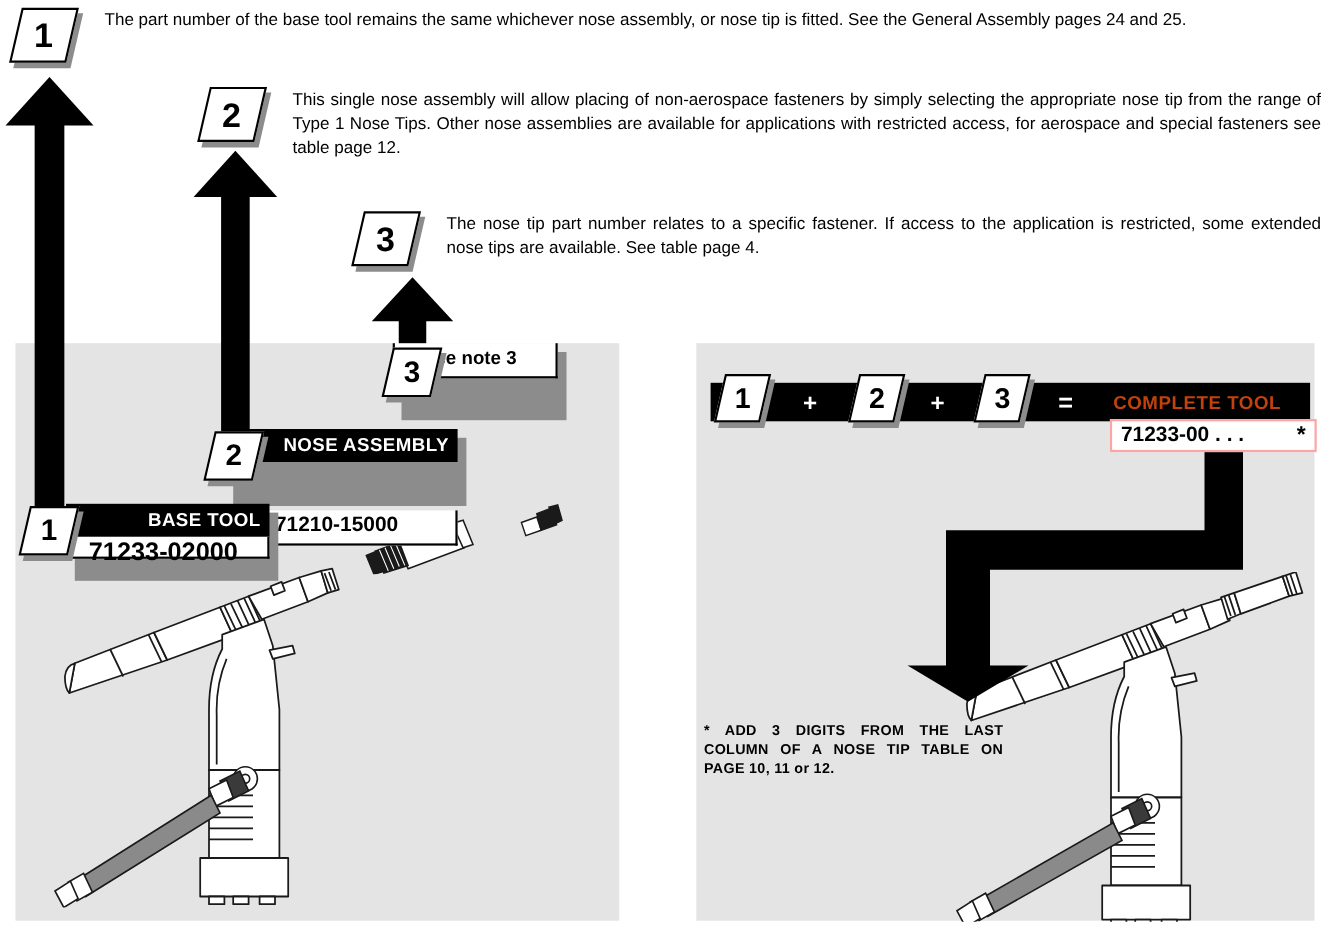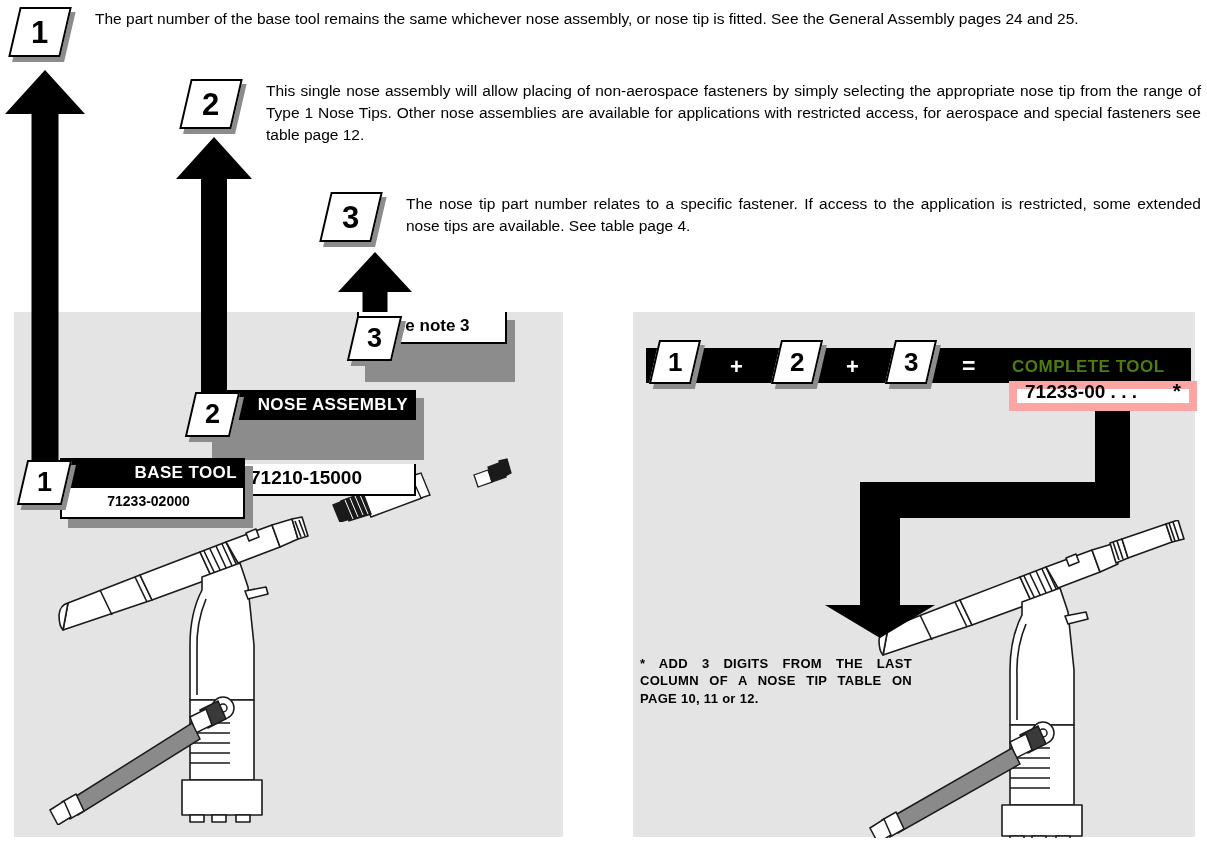--- a/index.html
+++ b/index.html
@@ -36,24 +36,24 @@
   .callout{position:absolute;z-index:25;}
   .callout .title{background:#000;color:#fff;font-weight:bold;
     text-align:right;letter-spacing:.4px;box-sizing:border-box;}
   .callout .pn{background:#fff;color:#000;font-weight:bold;border:2.5px solid #000;
     border-top:none;text-align:center;box-sizing:border-box;}
   .callout .cshadow{position:absolute;background:#8c8c8c;z-index:-1;}
 
   
   .eqbar{position:absolute;background:#000;z-index:20;}
   .eqsym{position:absolute;color:#fff;font-weight:bold;z-index:32;line-height:1;}
-  .eqlabel{position:absolute;color:#4d7c0f;font-weight:bold;z-index:32;
+  .eqlabel{position:absolute;color:#c2410c;font-weight:bold;z-index:32;
     letter-spacing:.5px;line-height:1;}
-  .pnbox{position:absolute;background:#fff;border:8px solid #fca5a5;
-    font-weight:bold;z-index:33;display:flex;align-items:flex-end;
+  .pnbox{position:absolute;background:#fff;border:2px solid #fca5a5;
+    font-weight:bold;z-index:33;display:flex;align-items:center;
     box-sizing:border-box;}
 
   
   .bent{position:absolute;z-index:15;}
 
   .footnote{position:absolute;font-weight:bold;font-size:13px;
     line-height:1.34;letter-spacing:.3px;text-align:justify;z-index:18;}
 
   svg{display:block;}
 </style>
@@ -121,21 +121,21 @@
 <div class="badge" style="left:190px;top:392px;width:45px;height:45px;">
   <div class="shadow"></div>
   <div class="face">
     <span class="num" style="font-size:27px;">2</span>
   </div>
 </div>
 
 <div class="callout" style="left:60px;top:458px;width:185px;height:62px;">
   <div class="cshadow" style="left:8px;top:8px;width:185px;height:62px;"></div>
   <div class="title" style="height:30px;line-height:30px;font-size:17px;padding-right:8px;">BASE TOOL</div>
-  <div class="pn" style="height:31px;line-height:27px;font-size:14px;padding-right:8px;">71233-02000</div>
+  <div class="pn" style="height:20px;line-height:27px;font-size:23px;padding-right:8px;">71233-02000</div>
 </div>
 <div class="badge" style="left:22px;top:460px;width:45px;height:45px;">
   <div class="shadow"></div>
   <div class="face">
     <span class="num" style="font-size:27px;">1</span>
   </div>
 </div>
 
 <svg class="abs" style="left:40px;top:495px;" width="300" height="330" viewBox="0 0 300 330">
   <g fill="#fff" stroke="#1a1a1a" stroke-width="1.6" stroke-linejoin="round">

